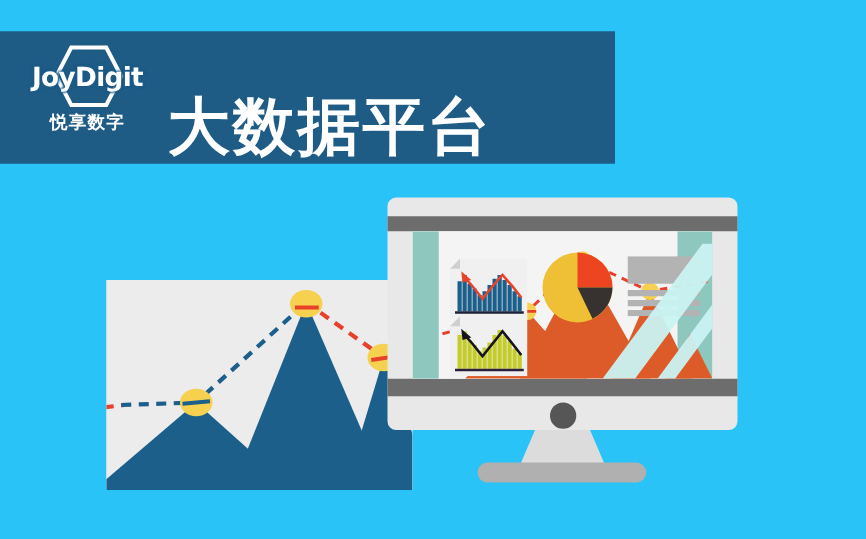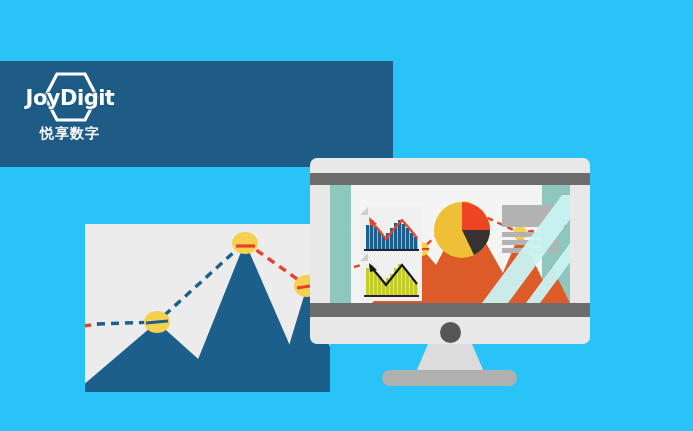--- a/index.html
+++ b/index.html
@@ -5,23 +5,22 @@
   html,body{margin:0;padding:0;}
   body{
     width:693px;height:431px;overflow:hidden;
     font-family:"Liberation Sans","DejaVu Sans",sans-serif;
     background:#29c3f7;
   }
   #stage{position:relative;width:693px;height:431px;overflow:hidden;background:#29c3f7;}
 
   
   #header-banner{
-    position:absolute;left:0;top:25px;width:393px;height:106px;
+    position:absolute;left:0;top:25px;width:492px;height:106px;
     background:#1e5c86;
-    margin-top:36px;
   }
   #logo-block{
     position:absolute;left:14px;top:8px;width:112px;height:90px;
   }
   #logo-hex{
     position:absolute;left:28px;top:2px;width:58px;height:52px;
   }
   #logo-hex svg{display:block;}
   #logo-wordmark{
     position:absolute;left:0;top:17px;width:112px;text-align:center;
@@ -93,20 +92,21 @@
     <div id="logo-block">
       <div id="logo-hex">
         <svg width="58" height="52" viewBox="0 0 58 52">
           <polygon points="15,3 43,3 55,26 43,49 15,49 3,26" fill="none" stroke="#ffffff" stroke-width="3.2"></polygon>
         </svg>
       </div>
       <div id="logo-wordmark">JoyDigit</div>
       <div id="logo-sub">悦享数字</div>
     </div>
 
+    <div id="banner-title">大数据平台</div>
   </div>
 
   <div id="left-panel">
     <svg width="245" height="168" viewBox="0 0 245 168">
 
       <polygon points="-10,168 72,98 150,168" fill="#1b5f8a"></polygon>
       <polygon points="100,168 160,18 225,168" fill="#1b5f8a"></polygon>
       <polygon points="190,168 222,62 262,168" fill="#1b5f8a"></polygon>
 
       <path d="M -2,102 L 14,100" fill="none" stroke="#e8412b" stroke-width="3.4" stroke-dasharray="8 6"></path>

